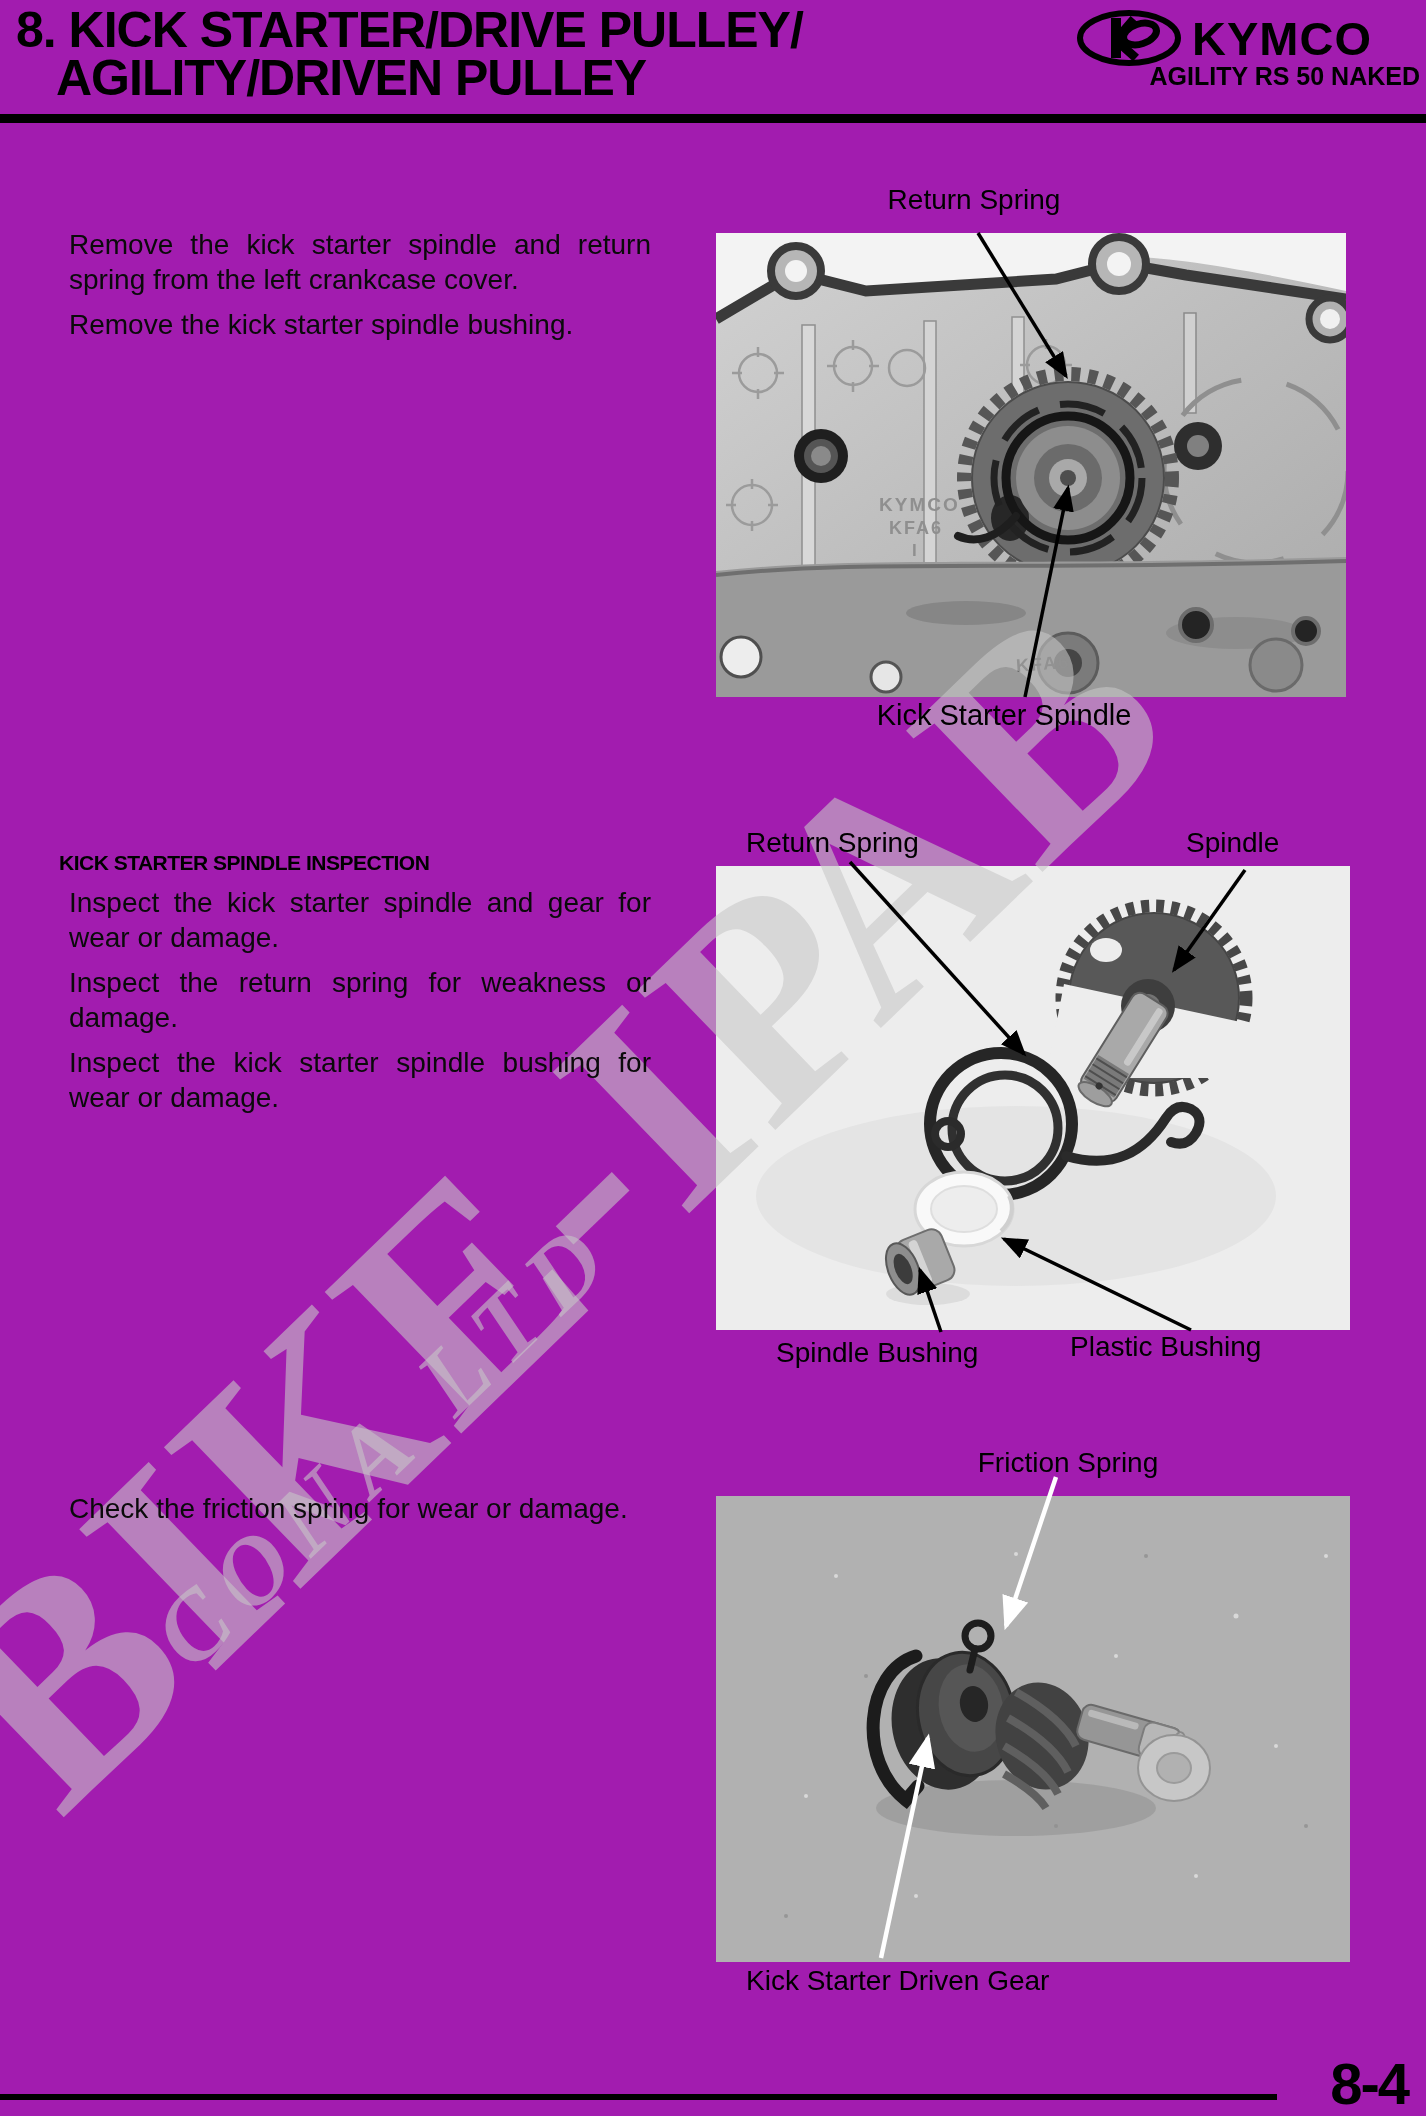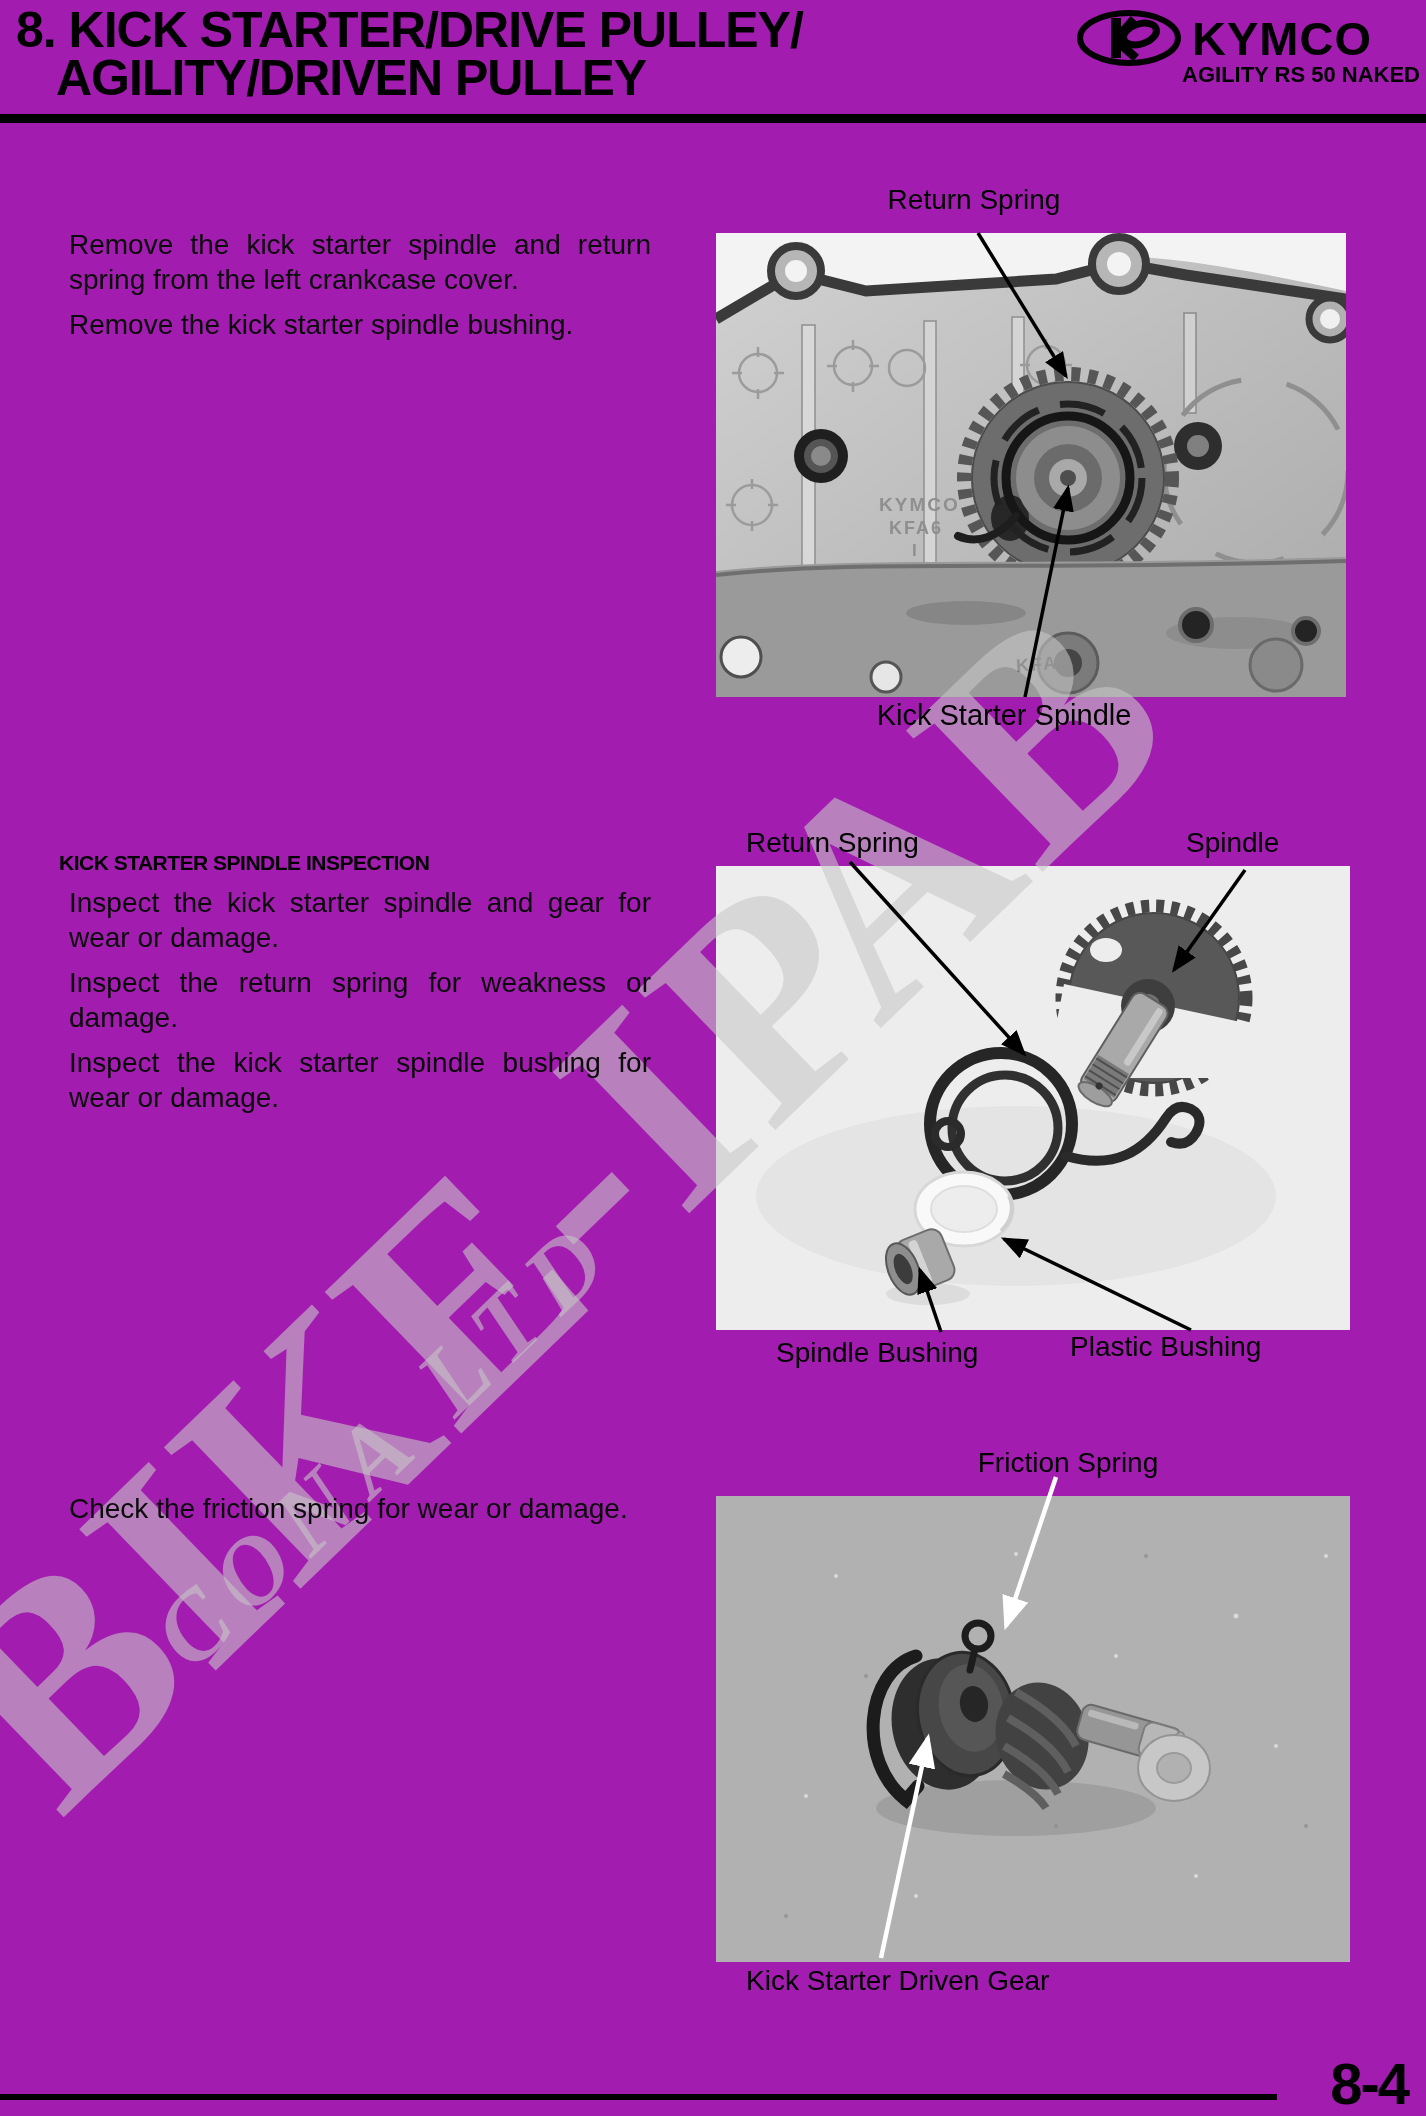--- a/index.html
+++ b/index.html
@@ -11,21 +11,21 @@
   .abs{position:absolute;}
 
   
   #chapter-title{
     left:16px;top:6px;font-weight:bold;font-size:50px;line-height:48px;
     letter-spacing:-1px;white-space:nowrap;
   }
   #chapter-title .l2{display:block;margin-left:40px;}
   #brand-row{left:1076px;top:10px;display:flex;align-items:center;gap:10px;}
   #brand-name{font-size:47px;font-weight:bold;letter-spacing:1px;line-height:1;}
-  #model-name{right:6px;top:62px;font-size:22px;font-weight:bold;white-space:nowrap;}
+  #model-name{right:6px;top:62px;font-size:25px;font-weight:bold;white-space:nowrap;}
   #header-rule{left:0;top:114px;width:1426px;height:9px;background:#000;}
 
   
   .wm{
     position:absolute;z-index:3;pointer-events:none;white-space:nowrap;
     font-family:"Liberation Serif",serif;font-weight:bold;color:#c8c8c8;opacity:.58;
     line-height:1;
   }
   #wm-main{left:-10px;top:1598px;font-size:300px;letter-spacing:6px;
     transform:rotate(-44deg);transform-origin:0 50%;}

